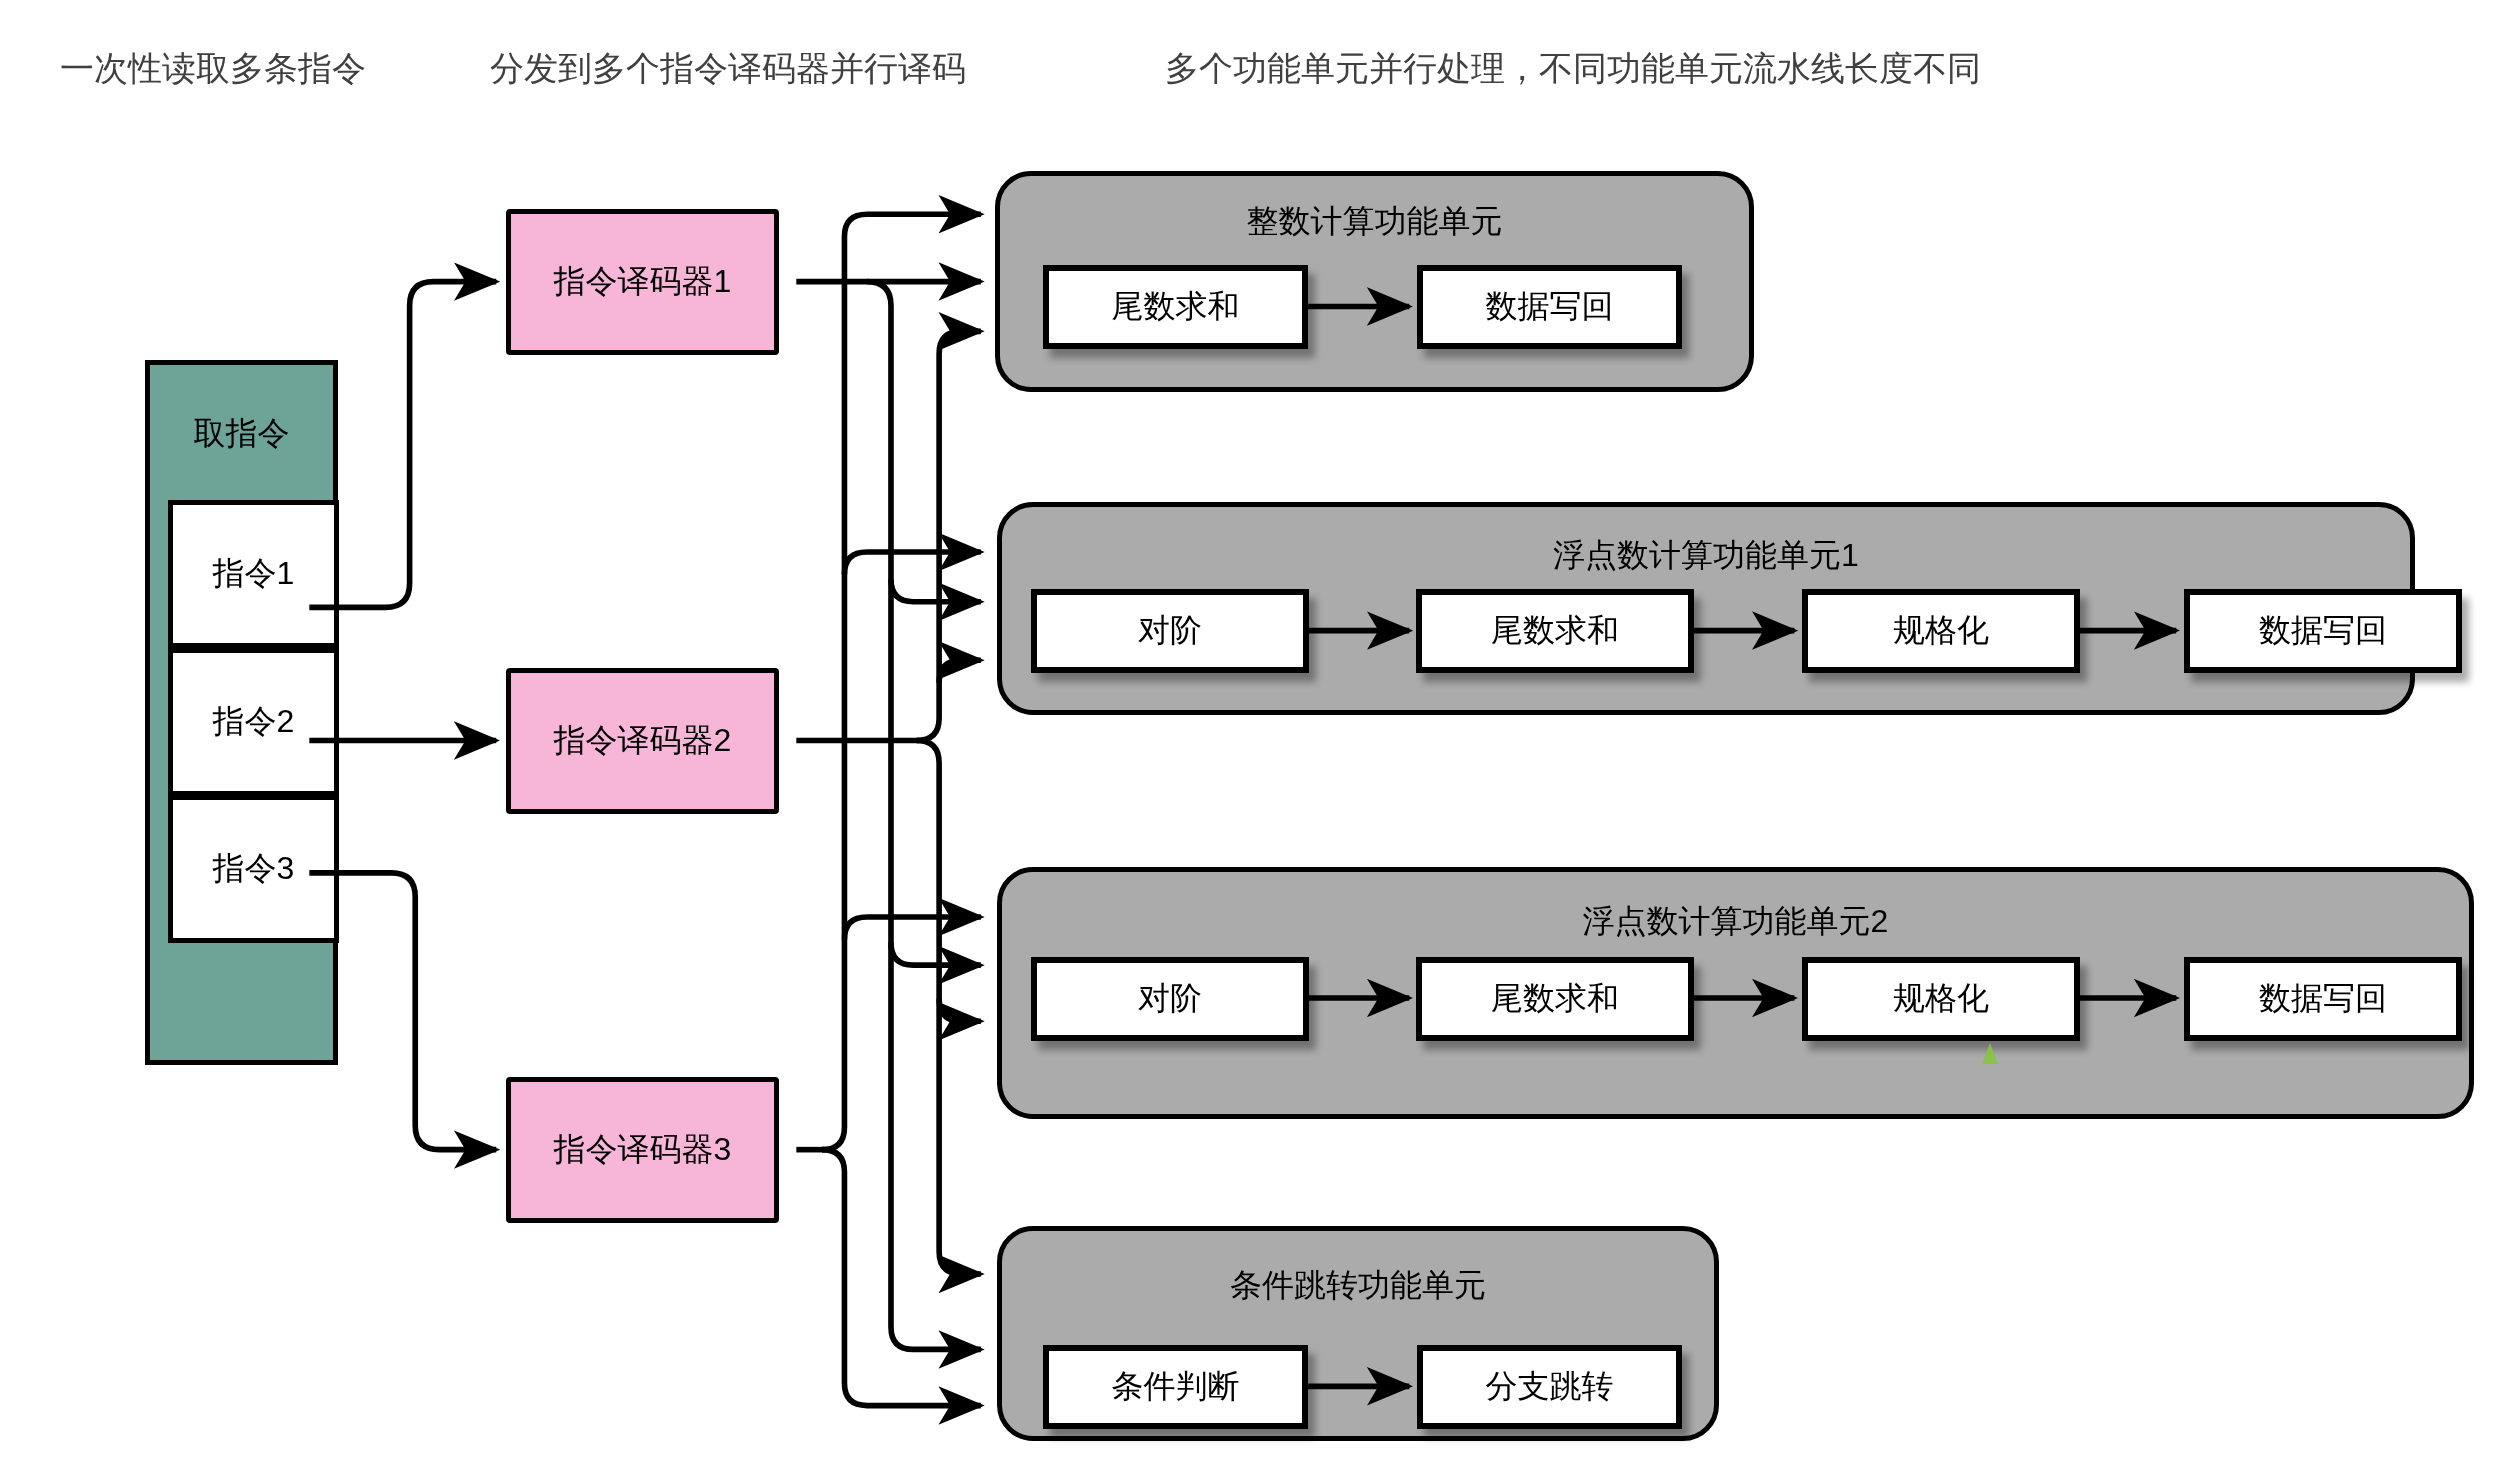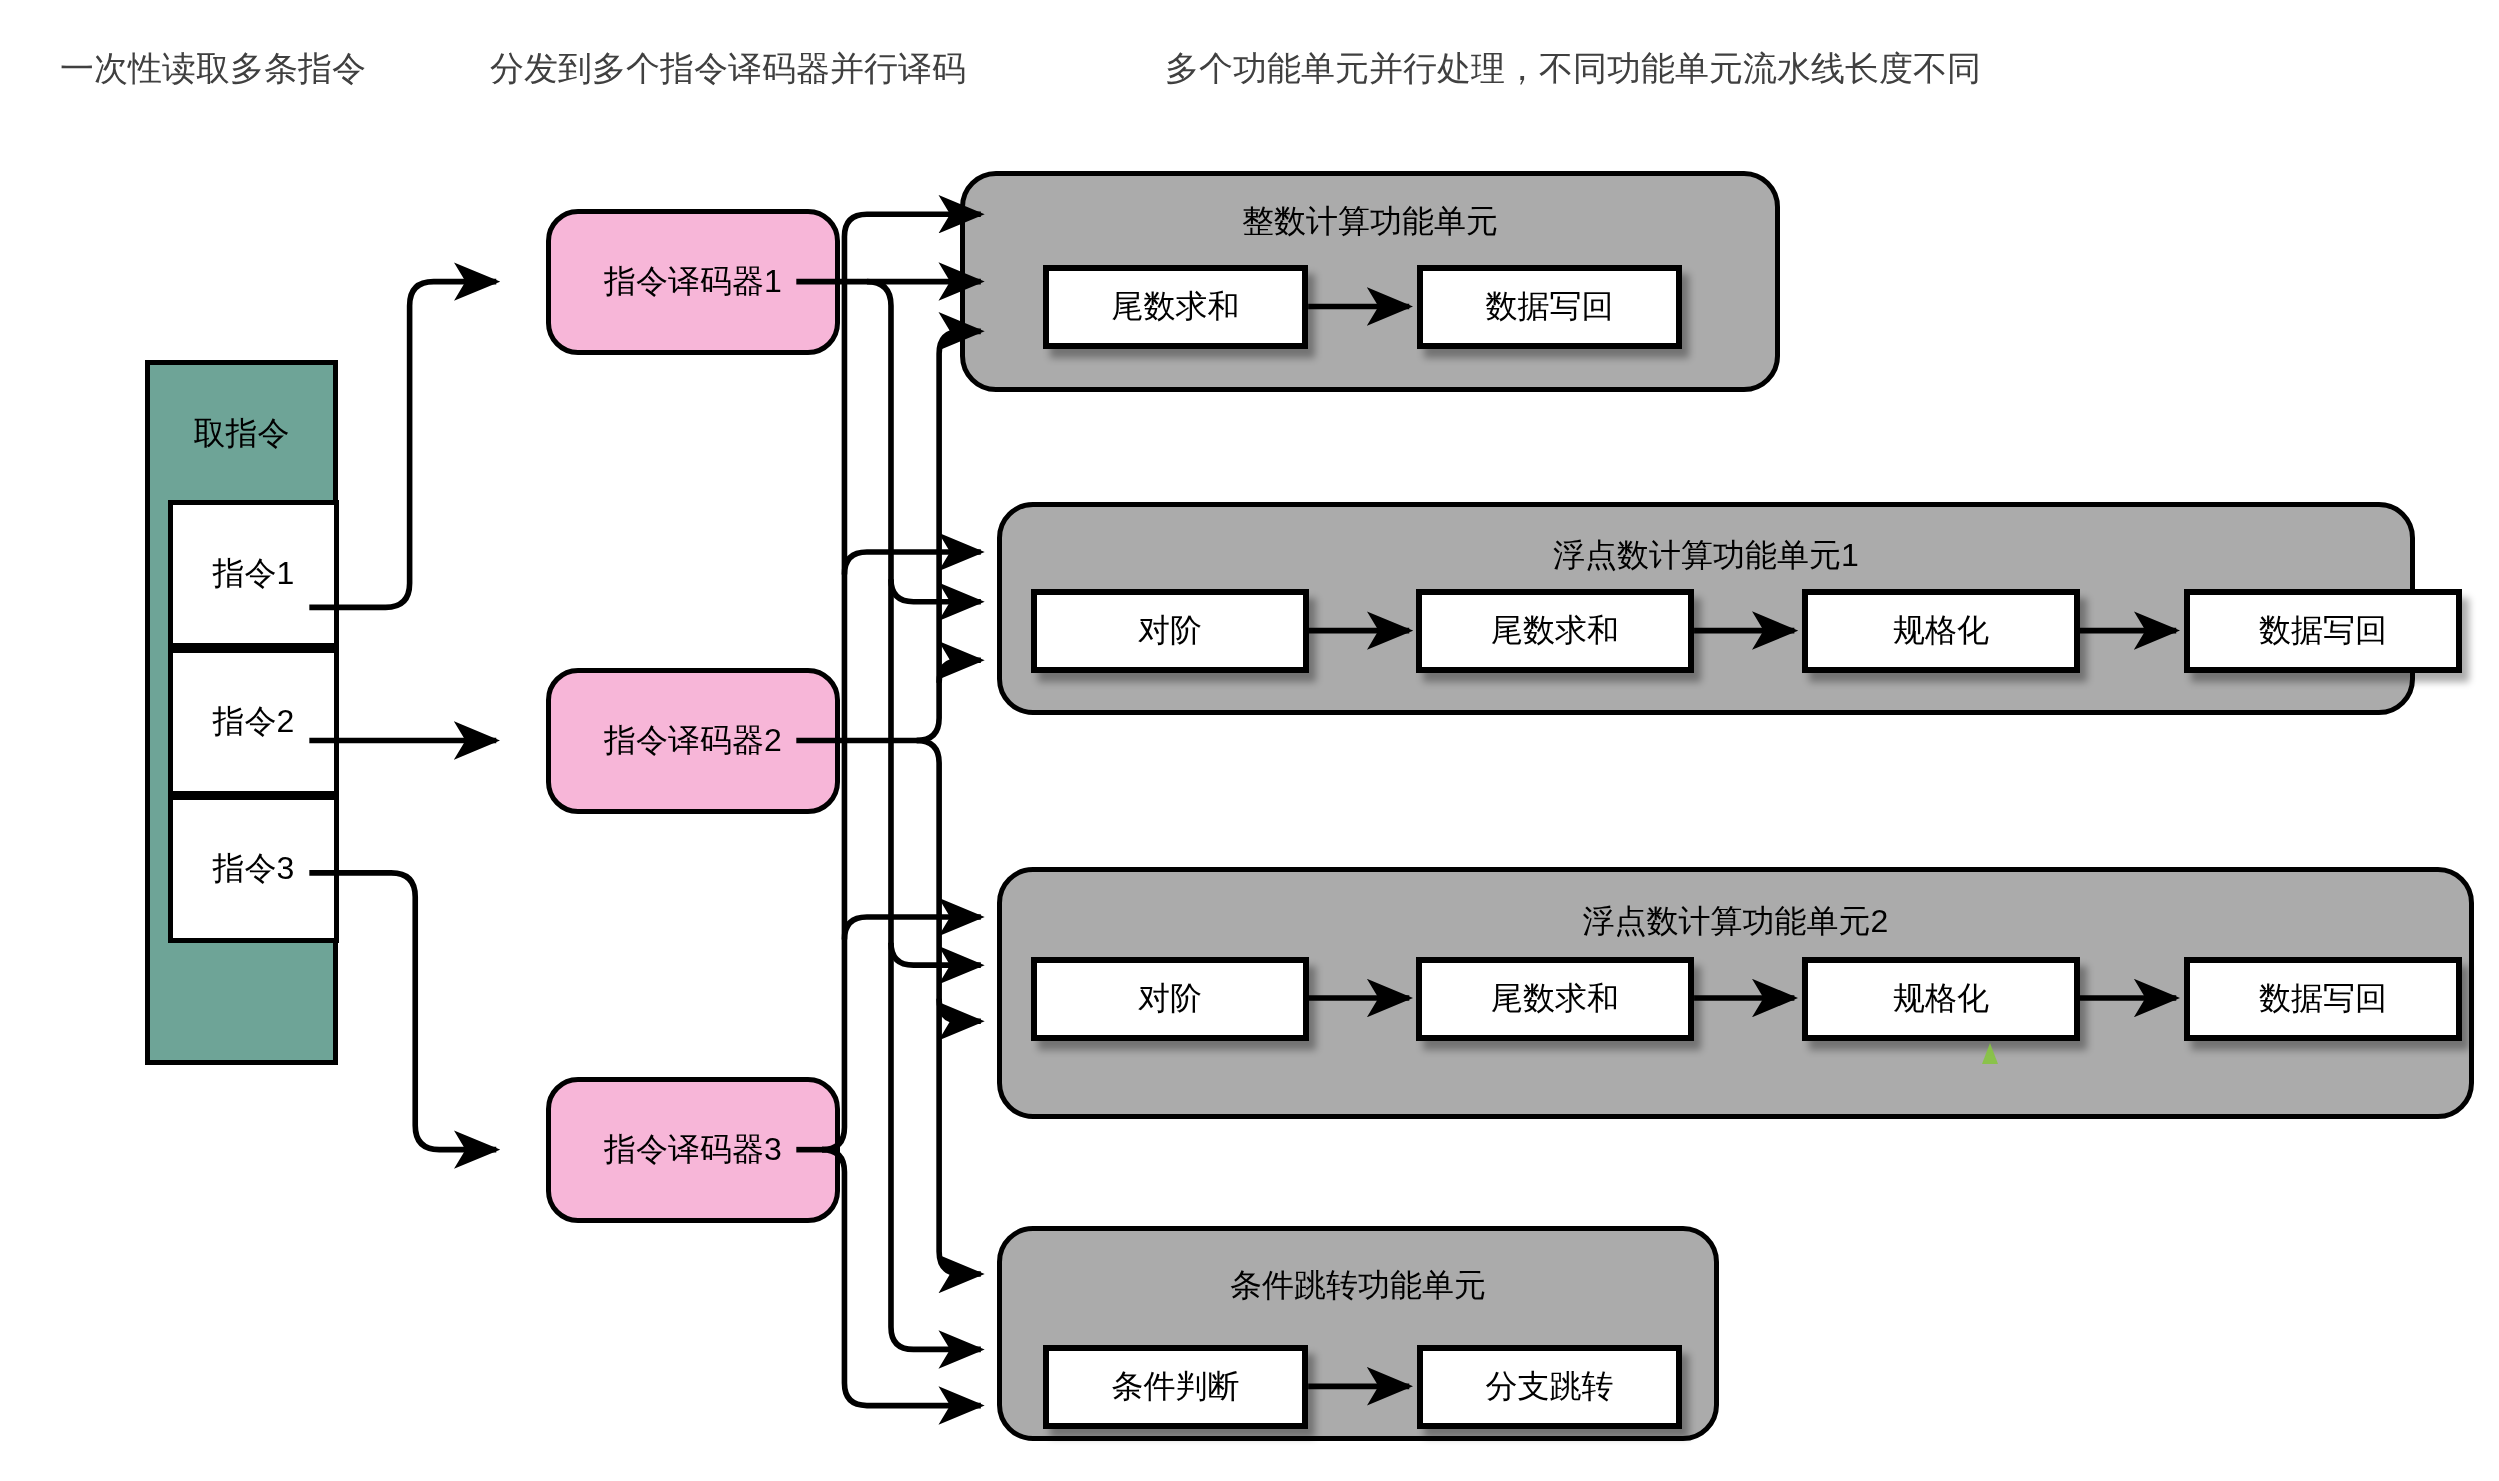--- a/index.html
+++ b/index.html
@@ -18,23 +18,23 @@
   .fetch-title{
     position:absolute;left:145px;top:416px;width:193px;text-align:center;
     font-size:32px;line-height:35px;
   }
   .instr-box{
     position:absolute;left:168px;width:171px;height:148px;background:#fff;
     border:5.6px solid #000;box-sizing:border-box;display:flex;align-items:center;
     justify-content:center;font-size:32px;
   }
   .decoder{
-    position:absolute;left:506px;width:294px;height:146px;background:#F7B6D8;
-    border:5.6px solid #000;border-radius:32px;box-sizing:border-box;
-    display:flex;align-items:center;justify-content:center;font-size:32px;margin-left:40px;
+    position:absolute;left:506px;width:273px;height:146px;background:#F7B6D8;
+    border:5.6px solid #000;border-radius:4px;box-sizing:border-box;
+    display:flex;align-items:center;justify-content:center;font-size:32px;
   }
   .unit{
     position:absolute;background:#ABABAB;border:5.6px solid #000;border-radius:36px;
     box-sizing:border-box;
   }
   .unit-title{
     position:absolute;width:100%;text-align:center;font-size:32px;line-height:35px;
   }
   .stage{
     position:absolute;background:#fff;border:6.4px solid #000;box-sizing:border-box;
@@ -58,21 +58,21 @@
 <div class="fetch-box"></div>
 <div class="fetch-title">取指令</div>
 <div class="instr-box" style="top:500px">指令1</div>
 <div class="instr-box" style="top:648px">指令2</div>
 <div class="instr-box" style="top:795px">指令3</div>
 
 <div class="decoder" style="top:209px">指令译码器1</div>
 <div class="decoder" style="top:668px">指令译码器2</div>
 <div class="decoder" style="top:1077px">指令译码器3</div>
 
-<div class="unit" style="left:960px;top:171px;width:820px;height:221px">
+<div class="unit" style="left:995px;top:171px;width:759px;height:221px">
   <div class="unit-title" style="top:28px">整数计算功能单元</div>
 </div>
 <div class="stage" style="left:1043px;top:265px;width:265px;height:84px">尾数求和</div>
 <div class="stage" style="left:1417px;top:265px;width:265px;height:84px">数据写回</div>
 
 <div class="unit" style="left:997px;top:502px;width:1418px;height:213px">
   <div class="unit-title" style="top:30.5px">浮点数计算功能单元1</div>
 </div>
 <div class="stage" style="left:1031px;top:589px;width:278px;height:84px">对阶</div>
 <div class="stage" style="left:1416px;top:589px;width:278px;height:84px">尾数求和</div>

